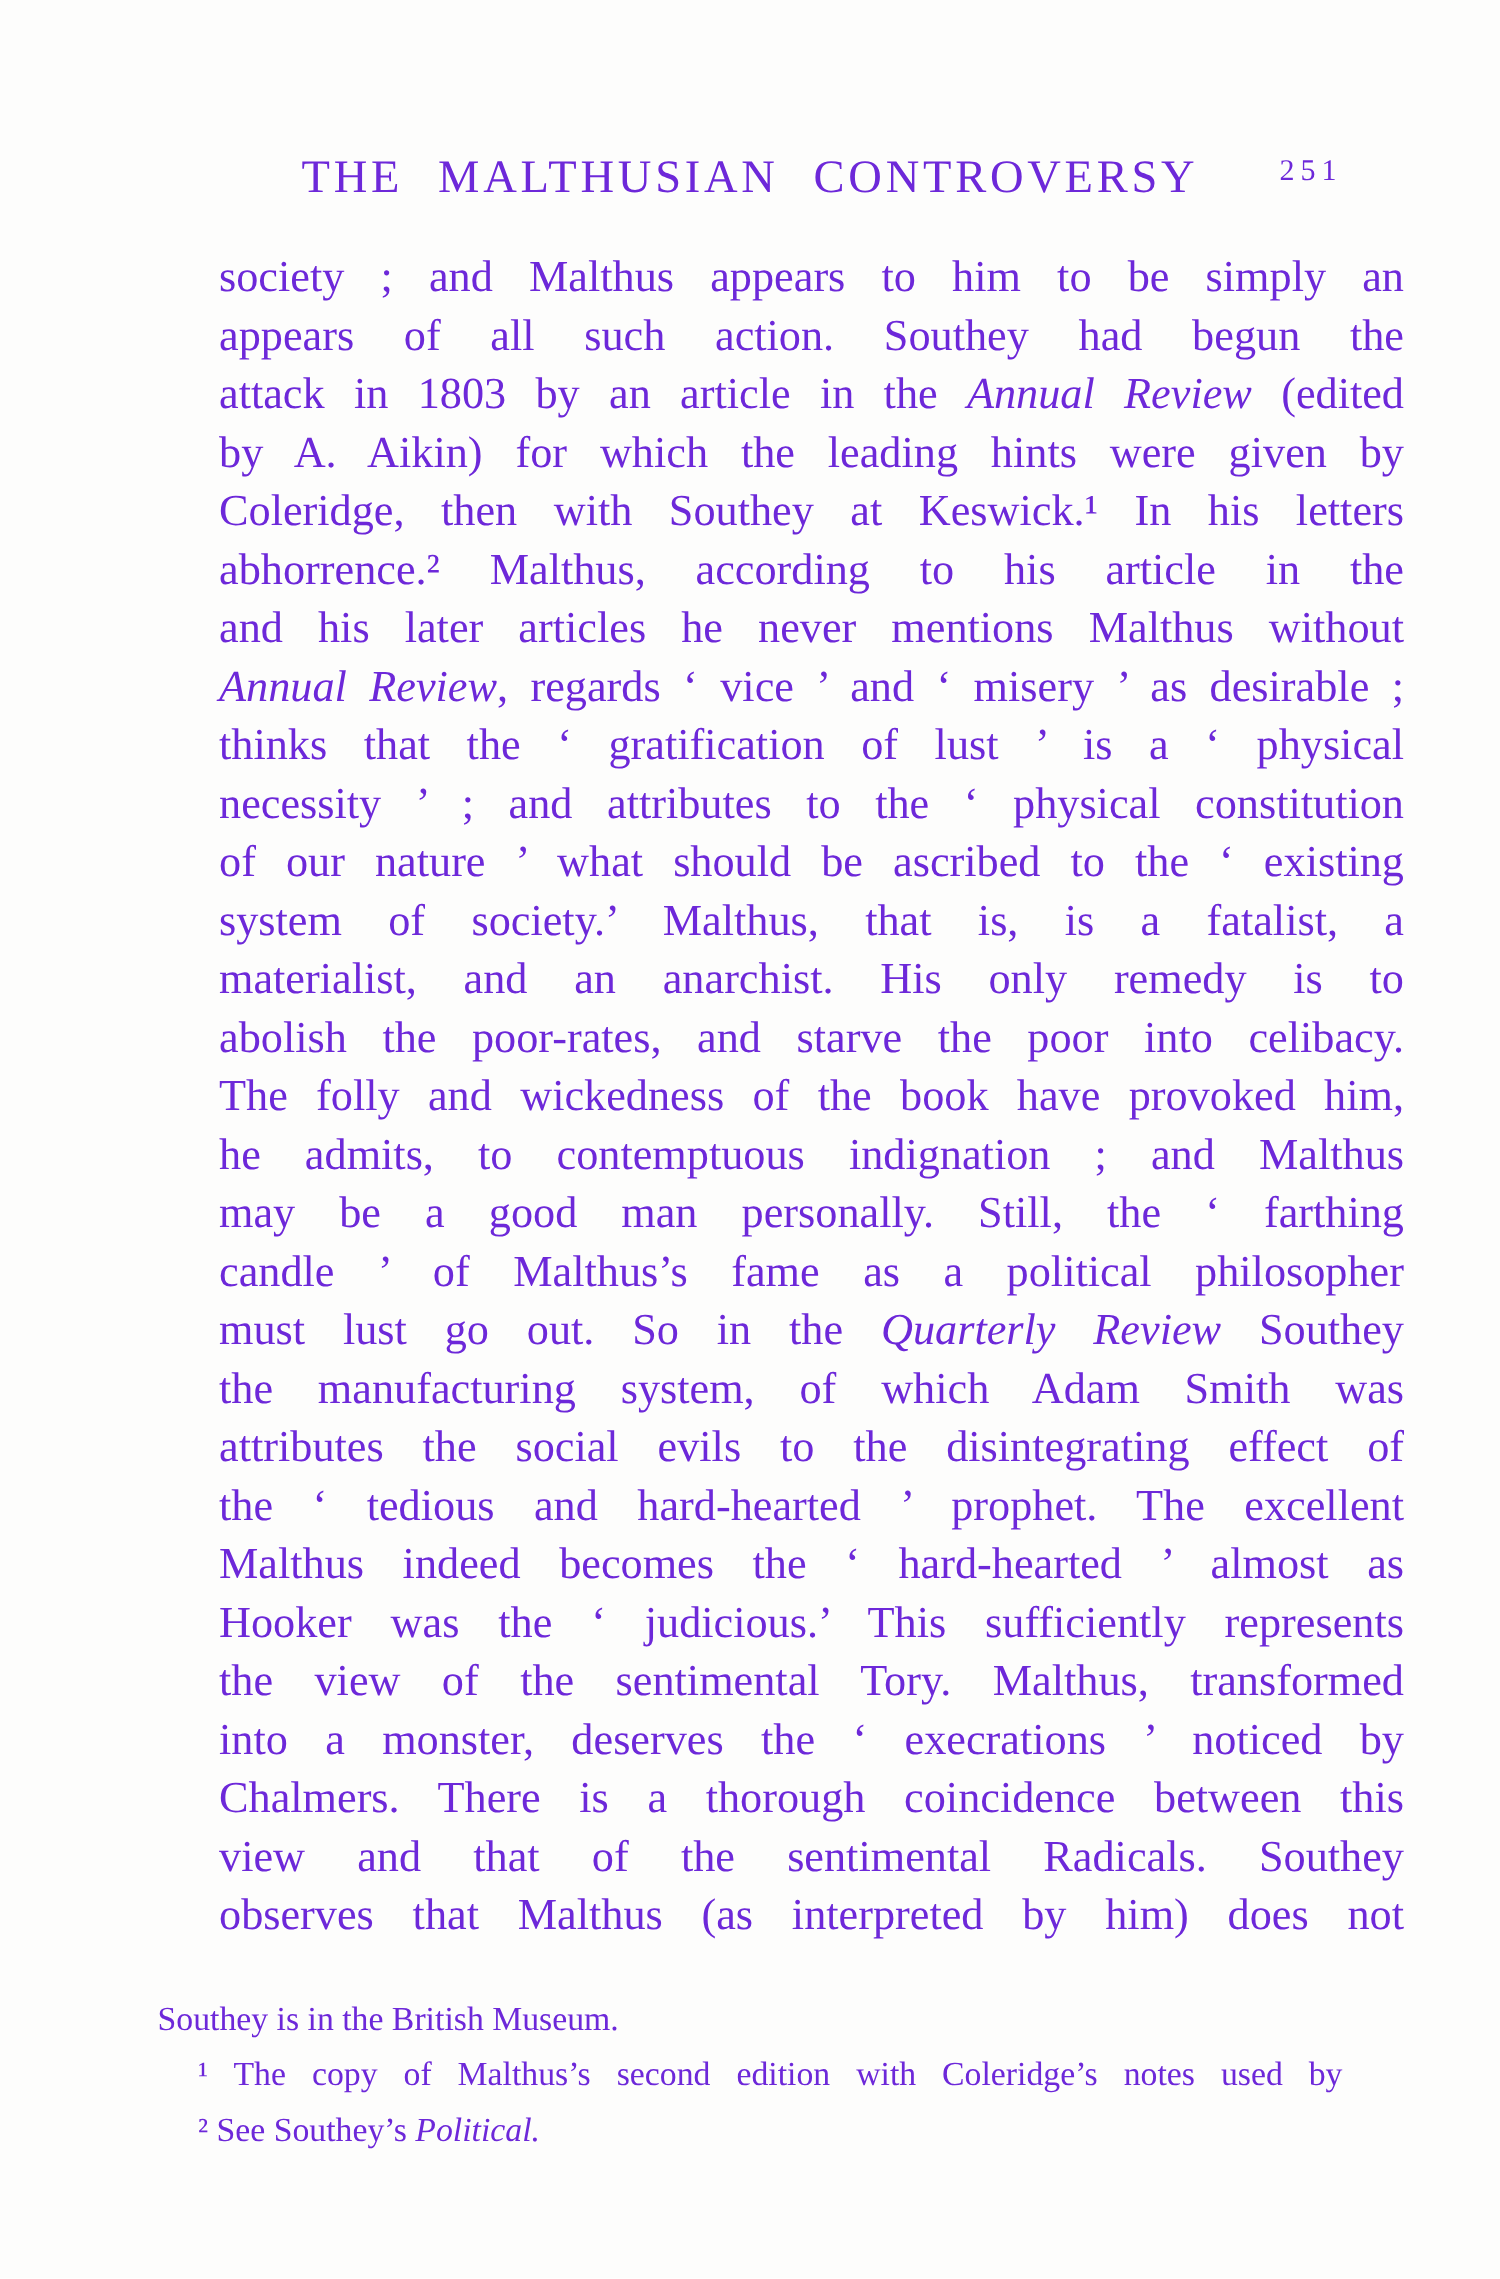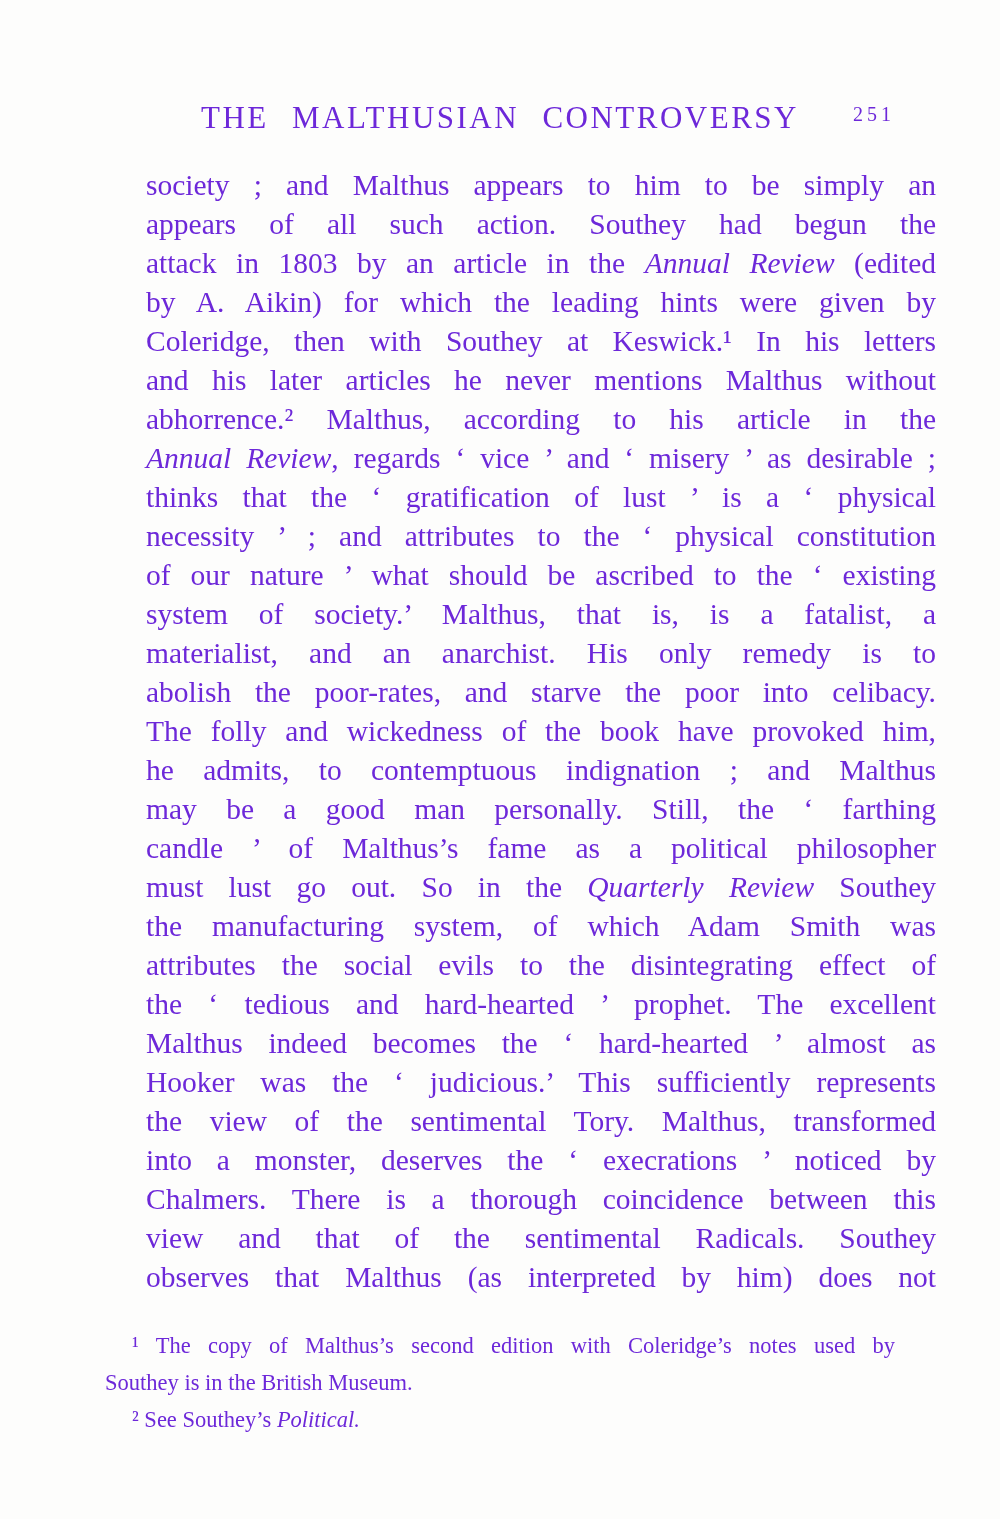--- a/index.html
+++ b/index.html
@@ -86,22 +86,22 @@
     <span class="title">THE MALTHUSIAN CONTROVERSY</span>
     <span class="pageno">251</span>
   </div>
 
   <div class="body-text">
       <div class="line"><span>society ; and Malthus appears to him to be simply an</span></div>
       <div class="line"><span>appears of all such action.  Southey had begun the</span></div>
       <div class="line"><span>attack in 1803 by an article in the </span><span class="it">Annual Review</span><span> (edited</span></div>
       <div class="line"><span>by A. Aikin) for which the leading hints were given by</span></div>
       <div class="line"><span>Coleridge, then with Southey at Keswick.¹  In his letters</span></div>
+      <div class="line"><span>abhorrence.²  Malthus, according to his article in the</span></div>
       <div class="line"><span>and his later articles he never mentions Malthus without</span></div>
-      <div class="line"><span>abhorrence.²  Malthus, according to his article in the</span></div>
       <div class="line"><span class="it">Annual Review</span><span>, regards ‘ vice ’ and ‘ misery ’ as desirable ;</span></div>
       <div class="line"><span>thinks that the ‘ gratification of lust ’ is a ‘ physical</span></div>
       <div class="line"><span>necessity ’ ; and attributes to the ‘ physical constitution</span></div>
       <div class="line"><span>of our nature ’ what should be ascribed to the ‘ existing</span></div>
       <div class="line"><span>system of society.’  Malthus, that is, is a fatalist, a</span></div>
       <div class="line"><span>materialist, and an anarchist.  His only remedy is to</span></div>
       <div class="line"><span>abolish the poor-rates, and starve the poor into celibacy.</span></div>
       <div class="line"><span>The folly and wickedness of the book have provoked him,</span></div>
       <div class="line"><span>he admits, to contemptuous indignation ; and Malthus</span></div>
       <div class="line"><span>may be a good man personally.  Still, the ‘ farthing</span></div>
@@ -113,18 +113,18 @@
       <div class="line"><span>Malthus indeed becomes the ‘ hard-hearted ’ almost as</span></div>
       <div class="line"><span>Hooker was the ‘ judicious.’  This sufficiently represents</span></div>
       <div class="line"><span>the view of the sentimental Tory.  Malthus, transformed</span></div>
       <div class="line"><span>into a monster, deserves the ‘ execrations ’ noticed by</span></div>
       <div class="line"><span>Chalmers.  There is a thorough coincidence between this</span></div>
       <div class="line"><span>view and that of the sentimental Radicals.  Southey</span></div>
       <div class="line"><span>observes that Malthus (as interpreted by him) does not</span></div>
     </div>
 
   <div class="footnotes">
+      <div class="line no-fill"><span>Southey is in the British Museum.</span></div>
       <div class="line indent"><span>¹ The copy of Malthus’s second edition with Coleridge’s notes used by</span></div>
-      <div class="line no-fill"><span>Southey is in the British Museum.</span></div>
       <div class="line indent no-fill"><span>² See Southey’s </span><span class="it">Political.</span></div>
     </div>
 
 </div>
 
 </body></html>

